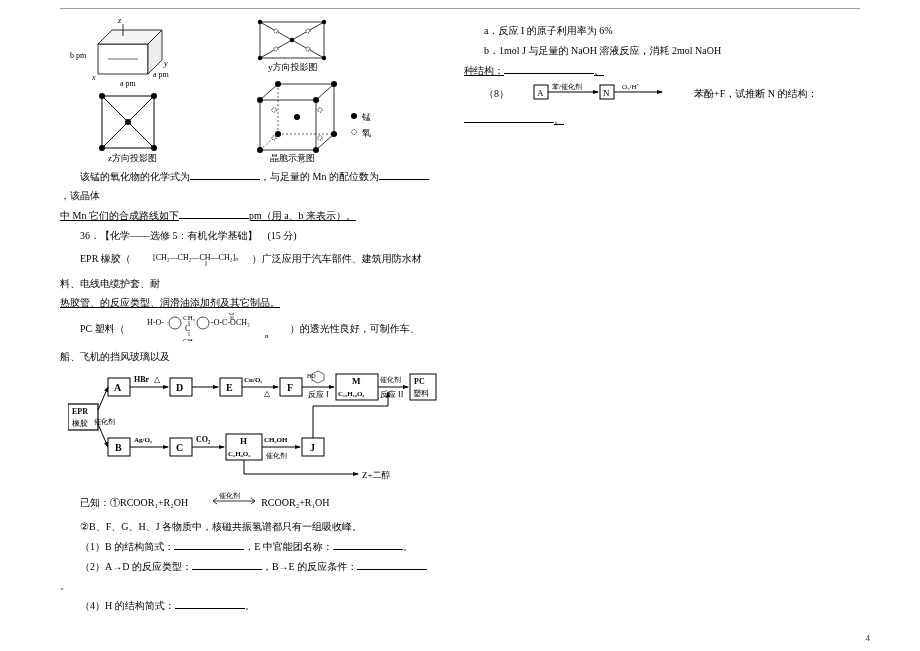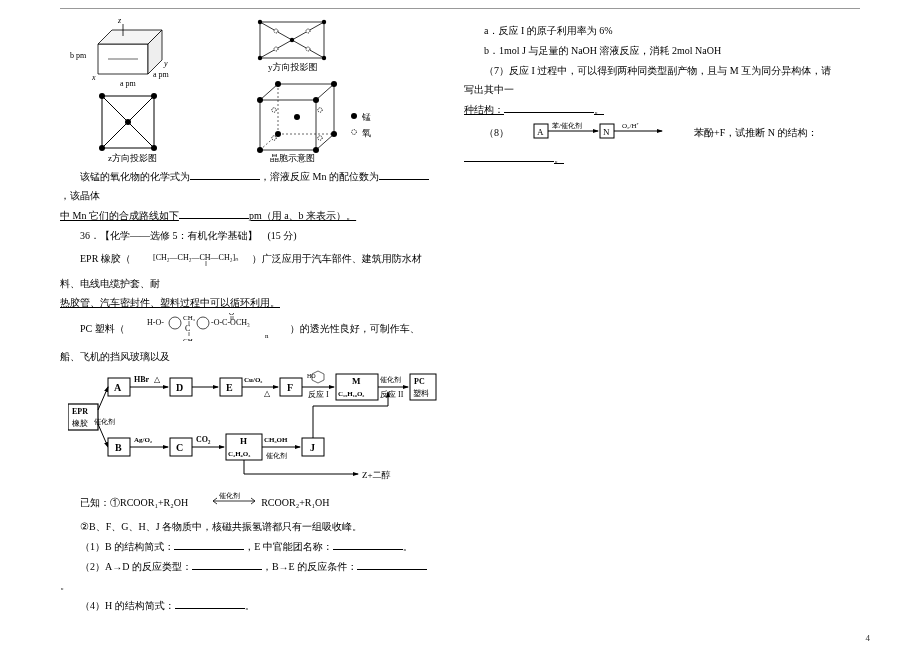--- a/index.html
+++ b/index.html
@@ -146,40 +146,40 @@
           <circle cx="94" cy="36" r="3" fill="#000"></circle>
           <text x="102" y="40" font-size="9">锰</text>
           <circle cx="94" cy="52" r="2.4" fill="#fff" stroke="#000" stroke-dasharray="1,1"></circle>
           <text x="102" y="56" font-size="9">氧</text>
         </g>
         <text x="20" y="143" font-size="9">晶胞示意图</text>
       </svg>
     </div>
 
     <p class="para">
-      <span>该锰的氧化物的化学式为</span><span class="blank w70"></span><span>，溶液反应 Mn 的配位数为</span><span class="blank w50"></span><span>，该晶体</span>
+      <span>该锰的氧化物的化学式为</span><span class="blank w70"></span><span>，与足量的 Mn 的配位数为</span><span class="blank w50"></span><span>，该晶体</span>
     </p>
     <p class="para noind">
       <span>中 Mn 它们的合成路线如下</span><span class="blank w70"></span><span>pm（用 a、b 来表示）。</span>
     </p>
 
     <p class="para">36．【化学——选修 5：有机化学基础】　(15 分)</p>
 
     <p class="para">
       <span>EPR 橡胶（</span>
       <span class="chem-inline">
         <svg width="96" height="22">
           <text x="0" y="14" font-size="8">[CH₂—CH₂—CH—CH₂]ₙ</text>
           <line x1="53" y1="15" x2="53" y2="20" stroke="#000" stroke-width="0.6"></line>
           <text x="48" y="26" font-size="7">CH₃</text>
         </svg>
       </span>
       <span>）广泛应用于汽车部件、建筑用防水材料、电线电缆护套、耐</span>
     </p>
-    <p class="para noind sm-gap">热胶管、汽车密封件、塑料过程中可以循环利用。</p>
+    <p class="para noind sm-gap">热胶管、的反应类型、润滑油添加剂及其它制品。</p>
 
     <p class="para">
       <span>PC 塑料（</span>
       <span class="chem-inline">
         <svg width="140" height="28">
           <text x="0" y="12" font-size="8">H-O-</text>
           <circle cx="28" cy="10" r="6" fill="none" stroke="#000" stroke-width="0.7"></circle>
           <text x="36" y="7" font-size="7">CH₃</text>
           <line x1="42" y1="8" x2="42" y2="12" stroke="#000" stroke-width="0.6"></line>
           <text x="38" y="18" font-size="8">C</text>
@@ -290,23 +290,20 @@
     </p>
     <p class="para">
       <span>（4）H 的结构简式：</span><span class="blank w70"></span><span>。</span>
     </p>
 
   </div>
 
   <div class="col-right">
     <p class="para">a．反应 I 的原子利用率为 6%</p>
     <p class="para">b．1mol J 与足量的 NaOH 溶液反应，消耗 2mol NaOH</p>
-    <p class="para">
-      <span>（7）反应 I 过程中，可以得到两种同类型副产物，且与 M 互为同分异构体，请写出其中一</span>
-    </p>
     <p class="para noind">
       <span>种结构：</span><span class="blank w90"></span><span>。</span>
     </p>
     <p class="para">
       <span>（8）</span>
       <span class="chem-inline">
         <svg width="160" height="22">
           <rect x="2" y="4" width="14" height="14" fill="#fff" stroke="#000"></rect>
             <text x="5" y="15" font-size="9">A</text>
           <line x1="16" y1="11" x2="66" y2="11" stroke="#000" marker-end="url(#ah2)"></line>

